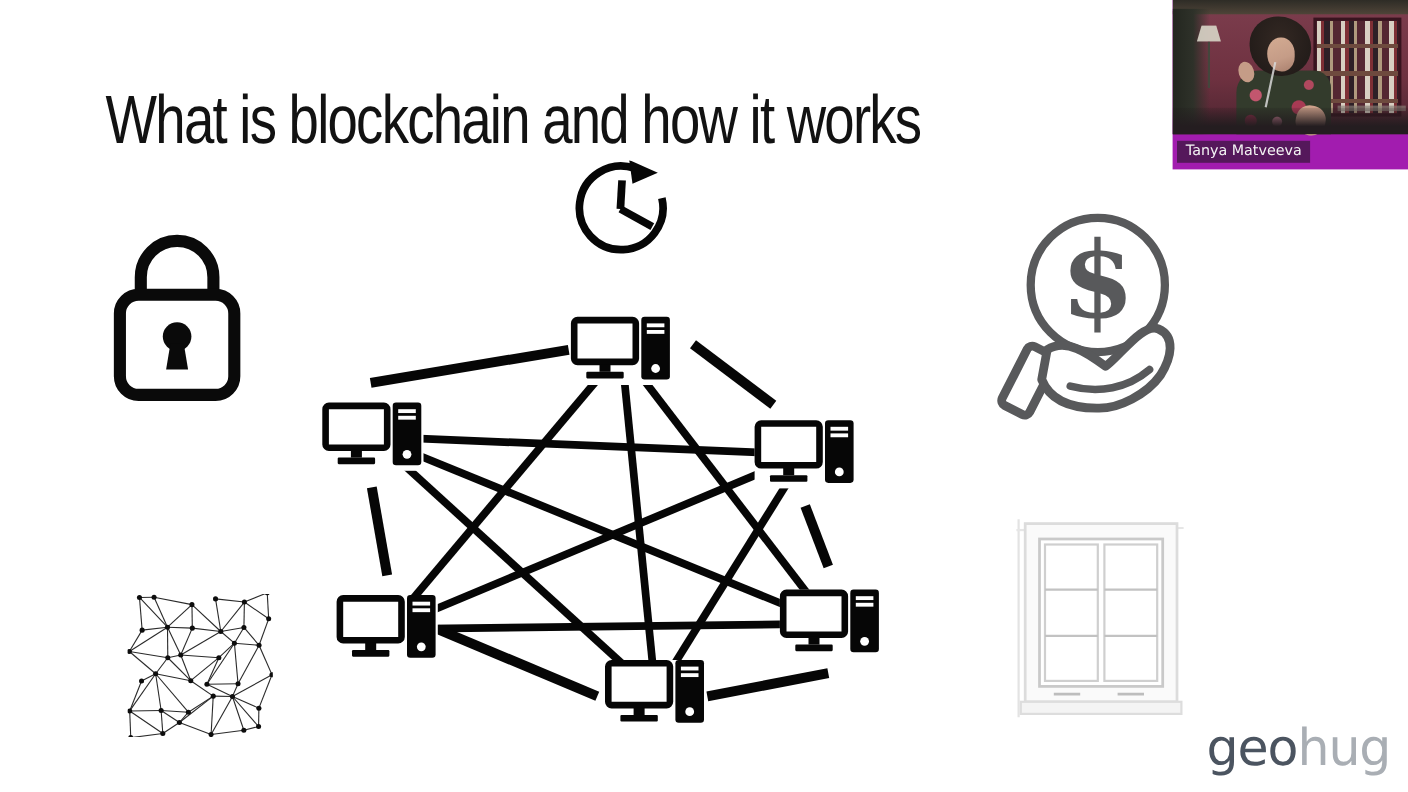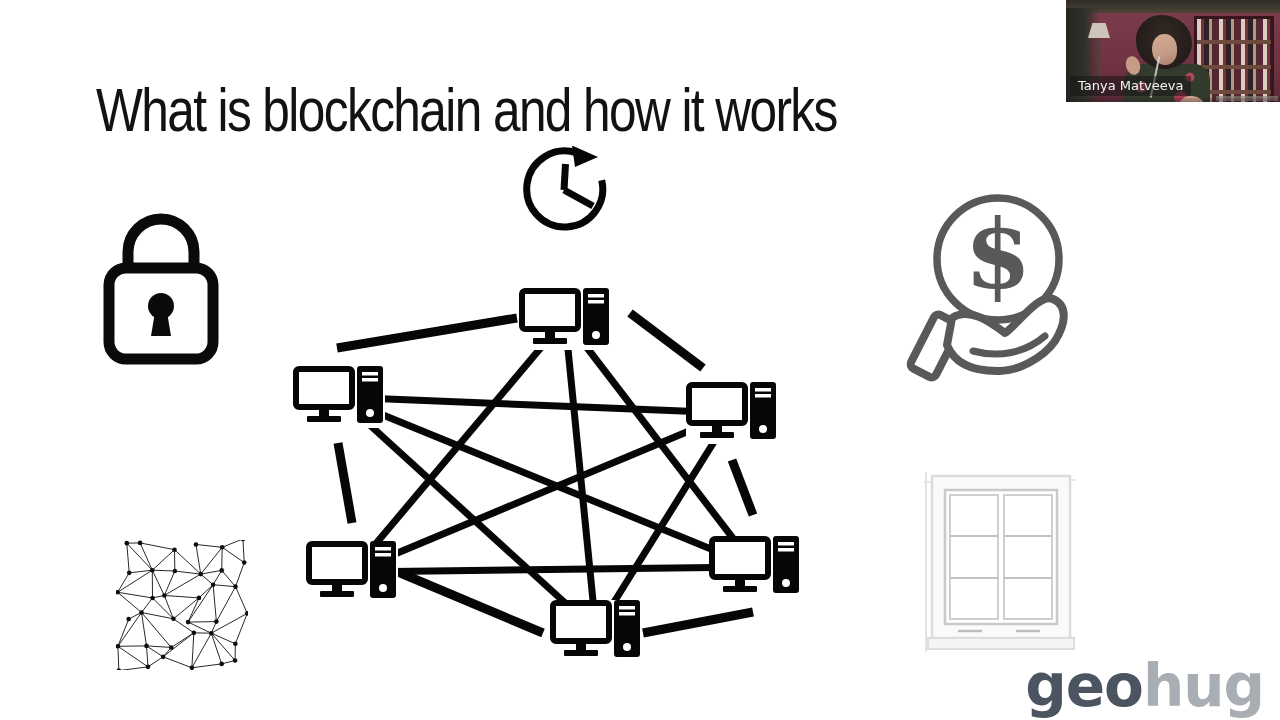--- a/index.html
+++ b/index.html
@@ -9,27 +9,27 @@
 
   
   #slide-title{
     left:96px;top:74px;
     font-size:62px;font-weight:300;color:#121212;
     letter-spacing:-2px;white-space:nowrap;
     transform:scaleX(0.80);transform-origin:left top;
   }
 
   
-  #logo{right:16px;top:652px;font-size:58px;font-weight:bold;letter-spacing:-1px;
+  #logo{right:16px;top:652px;font-size:46px;font-weight:normal;letter-spacing:-1px;
         font-family:"DejaVu Sans",sans-serif;}
   #logo .geo{color:#4b5460;}
   #logo .hug{color:#a9aeb4;}
 
   
-  #webcam{left:1066px;top:0;width:214px;height:102px;overflow:hidden;background:#1d4ed8;}
+  #webcam{left:1066px;top:0;width:214px;height:154px;overflow:hidden;background:#a21caf;}
   .cam-ceiling{position:absolute;left:0;top:0;width:214px;height:13px;
                background:linear-gradient(180deg,#2e2c26,#4f4438);}
   .cam-wall{position:absolute;left:0;top:10px;width:214px;height:112px;
             background:linear-gradient(180deg,#7b3c4c 0%,#6e3140 55%,#4a242f 100%);}
   .cam-left{position:absolute;left:0;top:8px;width:34px;height:114px;
             background:linear-gradient(90deg,#23261f 0%,#2e3129 55%,rgba(110,49,64,0) 100%);}
   .lamp-shade{position:absolute;left:22px;top:23px;width:22px;height:15px;background:#d6d1c4;
               clip-path:polygon(20% 0,80% 0,100% 100%,0 100%);opacity:.92;}
   .lamp-pole{position:absolute;left:32px;top:38px;width:2px;height:42px;background:#44463c;}
   .bookshelf{position:absolute;left:128px;top:16px;width:74px;height:84px;

